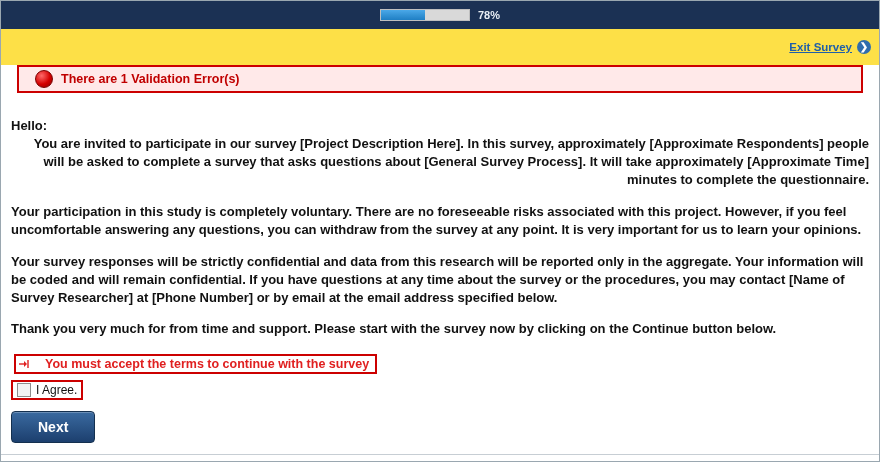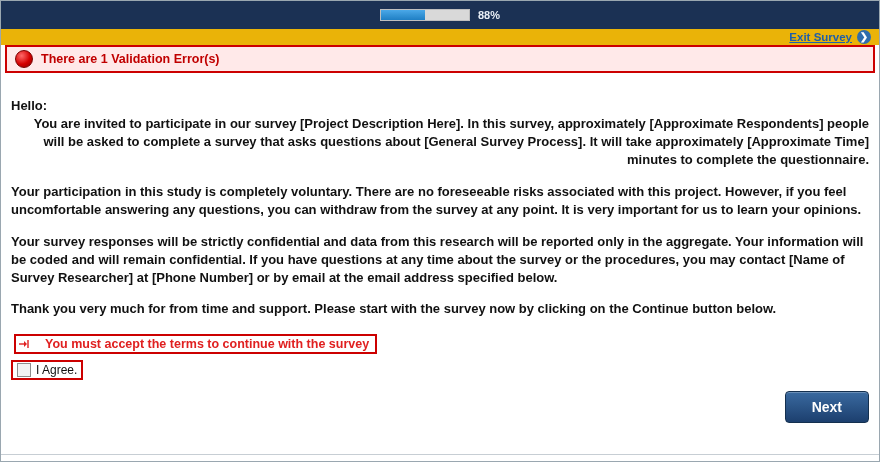--- a/index.html
+++ b/index.html
@@ -46,22 +46,22 @@
     background: #2c8fd6;
     background: linear-gradient(#4aa8e8, #1f7fc4);
   }
   .progress-label {
     color: #e8eef5;
     font-size: 11px;
     font-weight: bold;
   }
   
   .exitrow {
-    height: 16px;
-    background: #eab308;
+    height: 36px;
+    background: #fde047;
     display: flex;
     align-items: center;
     justify-content: flex-end;
     padding-right: 8px;
     box-sizing: border-box;
   }
   .exit-link {
     color: #1f5fa9;
     font-size: 11.5px;
     font-weight: bold;
@@ -77,27 +77,27 @@
     background: #2f6dad;
     color: #ffffff;
     font-size: 10px;
     line-height: 14px;
     text-align: center;
     vertical-align: -2px;
     font-weight: bold;
   }
   
   .error-banner {
-    margin: 0 4px;
+    margin: 0 16px;
     border: 2px solid #cc0000;
     background: #ffe9e9;
     height: 28px;
     display: flex;
     align-items: center;
-    padding-left: 8px;
+    padding-left: 16px;
     box-sizing: border-box;
   }
   .error-dot {
     width: 16px;
     height: 16px;
     border-radius: 50%;
     background: radial-gradient(circle at 35% 30%, #ff6a6a 0%, #d40000 55%, #8d0000 100%);
     border: 1px solid #7a0000;
     margin-right: 8px;
     flex: 0 0 auto;
@@ -165,21 +165,21 @@
     flex: 0 0 auto;
   }
   .agree-label {
     font-size: 12px;
     color: #111111;
   }
   
   .next-wrap {
     margin-top: 10px;
     display: flex;
-    justify-content: flex-end;
+    justify-content: flex-start;
   }
   .next-button {
     background: linear-gradient(#3a6aa0, #1c3f6e);
     border: 1px solid #14304f;
     border-radius: 4px;
     color: #ffffff;
     font-size: 14px;
     font-weight: bold;
     padding: 7px 26px;
     cursor: pointer;
@@ -199,21 +199,21 @@
 </head>
 <body>
 
 <div class="page">
 
   <div class="topbar">
     <div class="progress-wrap">
       <div class="progress-track">
         <div class="progress-fill" id="progress-fill" style="width: 50%; background-color: rgb(44, 143, 214);"></div>
       </div>
-      <span class="progress-label">88%</span>
+      <span class="progress-label">78%</span>
     </div>
   </div>
 
   <div class="exitrow">
     <span class="exit-link">Exit Survey</span>
       <span class="exit-arrow">❯</span>
   </div>
 
   <div class="error-banner">
     <span class="error-dot"></span>

